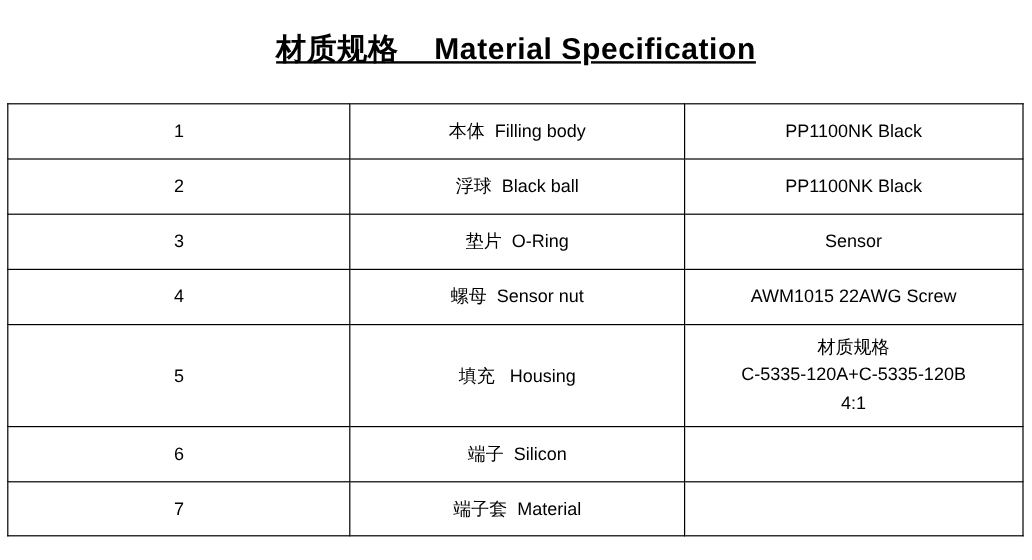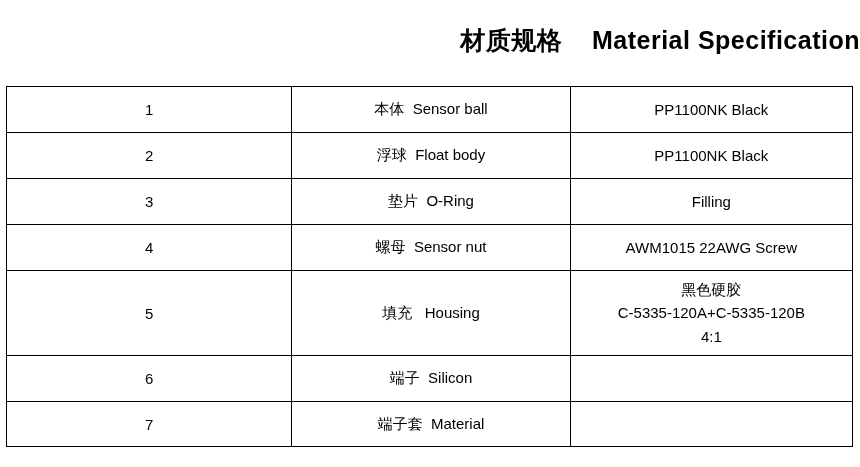--- a/index.html
+++ b/index.html
@@ -17,23 +17,24 @@
   .sheet {
     width: 860px;
     height: 467px;
     box-sizing: border-box;
     position: relative;
   }
   .title-band {
     height: 86px;
     display: flex;
     align-items: center;
-    justify-content: flex-end;
+    justify-content: center;
     padding-bottom: 6px;
     box-sizing: border-box;
+    text-decoration: underline;
   }
   .title-text {
     font-size: 25px;
     font-weight: bold;
     letter-spacing: 0.5px;
     white-space: pre;
   }
   .spec-table {
     border-collapse: collapse;
     table-layout: fixed;
@@ -78,43 +79,43 @@
 
   <table class="spec-table">
     <colgroup>
       <col class="col-no">
       <col class="col-name">
       <col class="col-mat">
     </colgroup>
     <tbody>
       <tr class="row-normal">
         <td class="no-cell">1</td>
-        <td class="name-cell">本体  Sensor ball</td>
+        <td class="name-cell">本体  Filling body</td>
         <td>PP1100NK Black</td>
       </tr>
       <tr class="row-normal">
         <td class="no-cell">2</td>
-        <td class="name-cell">浮球  Float body</td>
+        <td class="name-cell">浮球  Black ball</td>
         <td>PP1100NK Black</td>
       </tr>
       <tr class="row-normal">
         <td class="no-cell">3</td>
         <td class="name-cell">垫片  O-Ring</td>
-        <td>Filling</td>
+        <td>Sensor</td>
       </tr>
       <tr class="row-normal">
         <td class="no-cell">4</td>
         <td class="name-cell">螺母  Sensor nut</td>
         <td>AWM1015 22AWG Screw</td>
       </tr>
       <tr class="row-tall">
         <td class="no-cell">5</td>
         <td class="name-cell">填充   Housing</td>
         <td class="mat-multi">
-          <div>黑色硬胶</div>
+          <div>材质规格</div>
           <div>C-5335-120A+C-5335-120B</div>
           <div>4:1</div>
         </td>
       </tr>
       <tr class="row-normal">
         <td class="no-cell">6</td>
         <td class="name-cell">端子  Silicon</td>
         <td></td>
       </tr>
       <tr class="row-last">

